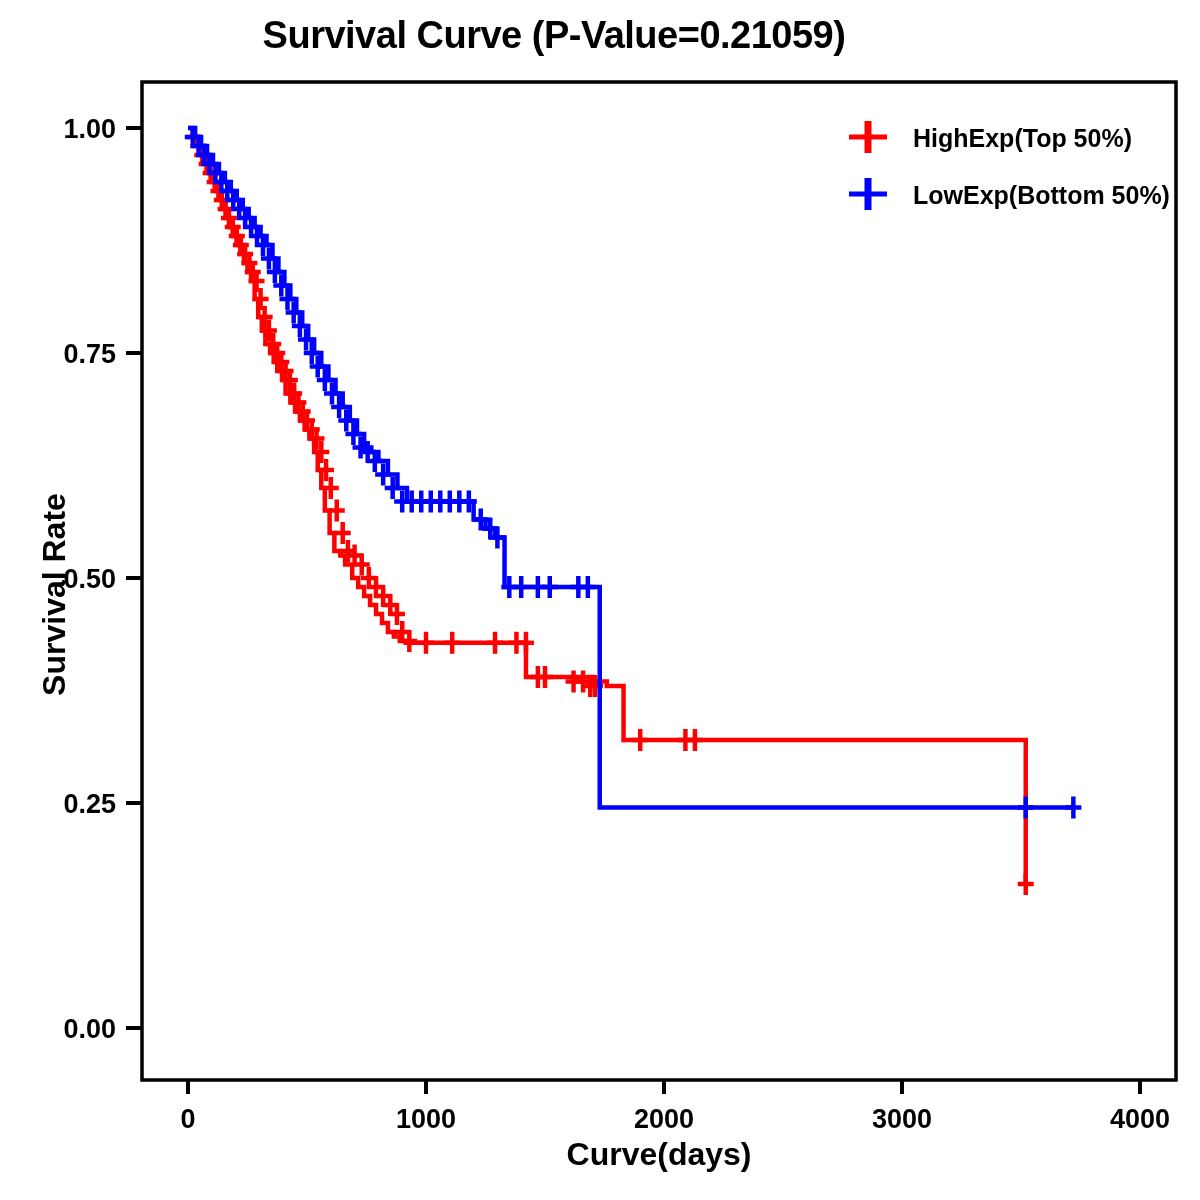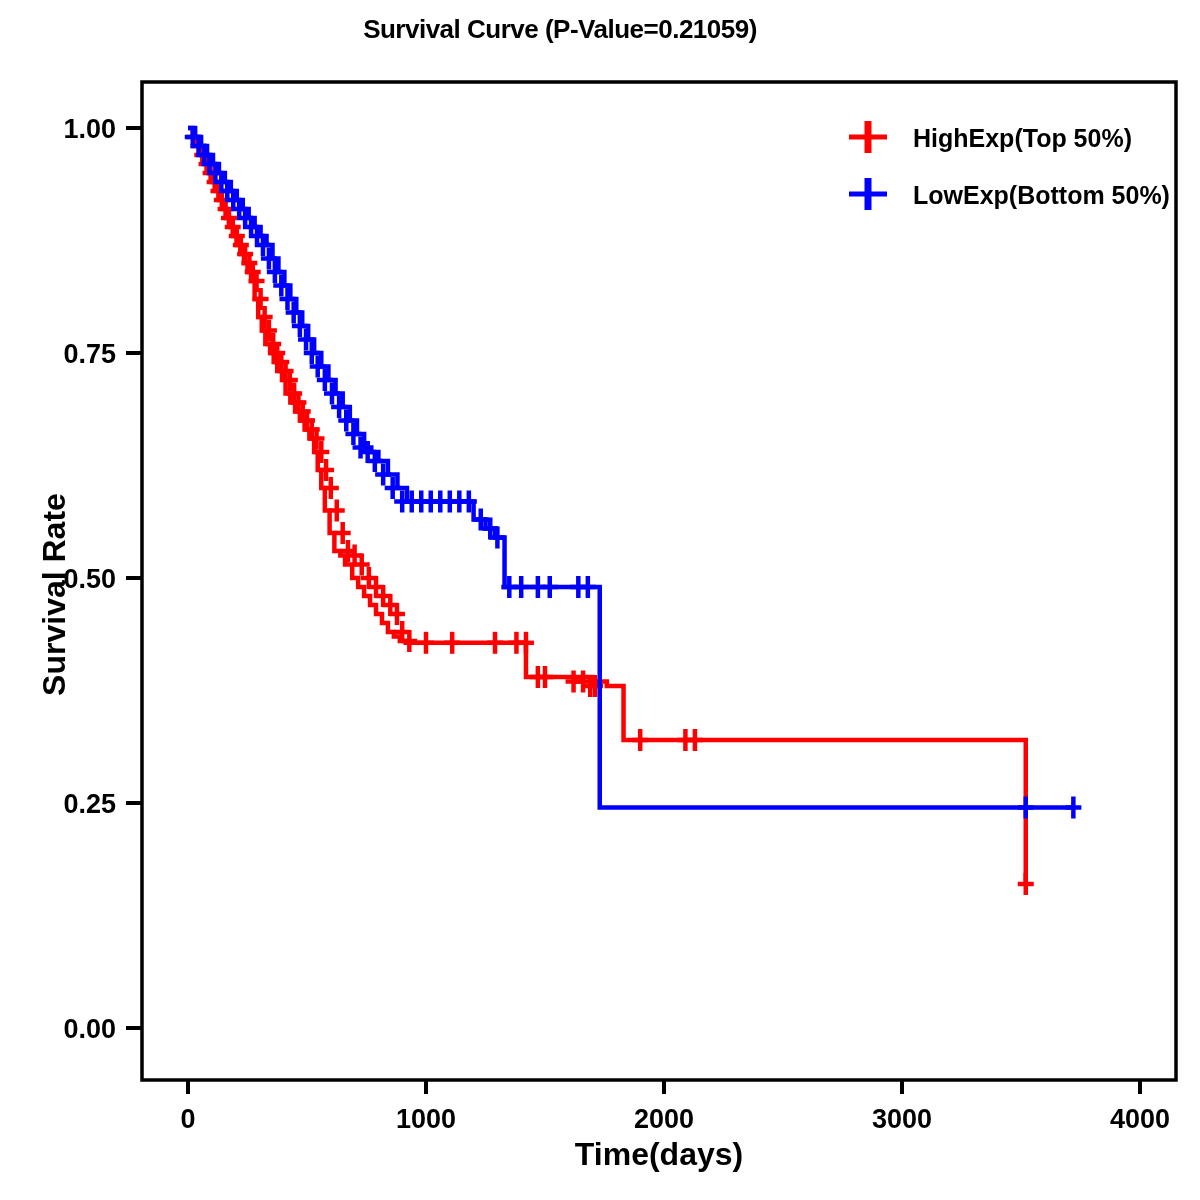--- a/index.html
+++ b/index.html
@@ -18,26 +18,25 @@
     width: 1200px;
     height: 1200px;
     background: #ffffff;
   }
   #chart-title {
     position: absolute;
     left: 0;
     top: 14px;
     width: 1108px;
     text-align: center;
-    font-size: 26px;
+    font-size: 38px;
     font-weight: bold;
     color: #000000;
     letter-spacing: -0.5px;
     font-family: "Liberation Sans", sans-serif;
-    padding-left: 6px;
   }
   #ylabel {
     position: absolute;
     left: -206px;
     top: 576px;
     width: 520px;
     text-align: center;
     font-size: 32px;
     font-weight: bold;
     color: #000;
@@ -76,21 +75,21 @@
 </style>
 </head>
 <body>
 
 <div id="figure">
 
   <div id="chart-title">Survival Curve (P-Value=0.21059)</div>
 
   <div id="ylabel">Survival Rate</div>
 
-  <div id="xlabel">Time(days)</div>
+  <div id="xlabel">Curve(days)</div>
 
   <svg id="plot" width="1200" height="1200">
     <g id="axis-frame">
         <rect x="142" y="82" width="1034" height="998" fill="none" stroke="#000000" stroke-width="3.5"></rect>
       </g>
     <g id="x-ticks">
         <line x1="188" y1="1080" x2="188" y2="1094" stroke="#000" stroke-width="4"></line>
         <text x="188" y="1128" text-anchor="middle" class="tick-label">0</text>
         <line x1="426" y1="1080" x2="426" y2="1094" stroke="#000" stroke-width="4"></line>
         <text x="426" y="1128" text-anchor="middle" class="tick-label">1000</text>

